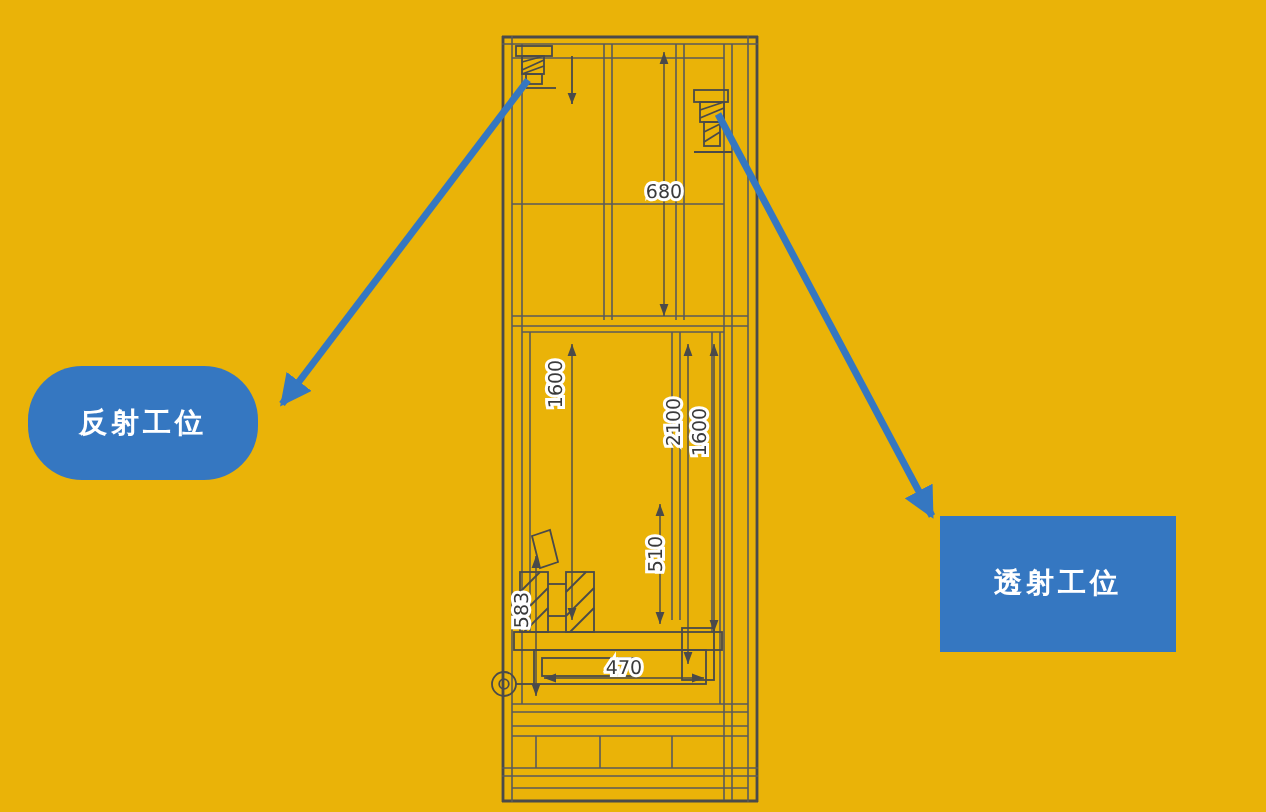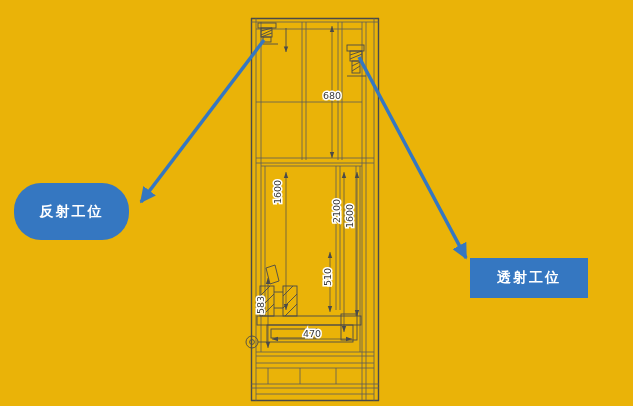--- a/index.html
+++ b/index.html
@@ -13,21 +13,21 @@
   #drawing-svg{position:absolute;left:0;top:0;}
   .callout{
     position:absolute;
     background:#3577C1;
     color:#ffffff;
     display:flex;align-items:center;justify-content:center;
     font-weight:bold;font-size:14px;letter-spacing:2px;
     font-family:"DejaVu Sans", sans-serif;
   }
   .callout.reflection{left:14px;top:183px;width:115px;height:57px;border-radius:27px;}
-  .callout.transmission{left:470px;top:258px;width:118px;height:40px;}
+  .callout.transmission{left:470px;top:258px;width:118px;height:68px;}
   .dimtext{
     font-size:9.5px;fill:#3a3a3a;stroke:#ffffff;stroke-width:3px;
     paint-order:stroke;font-family:"DejaVu Sans", sans-serif;
   }
 </style>
 </head>
 <body>
 
 <div id="stage">
 

